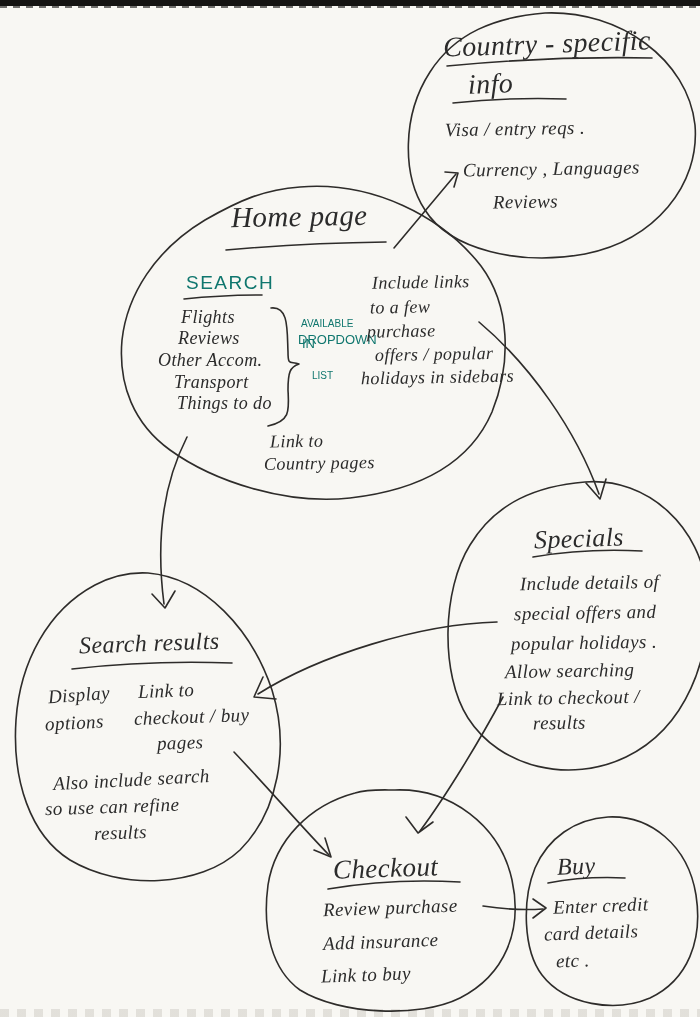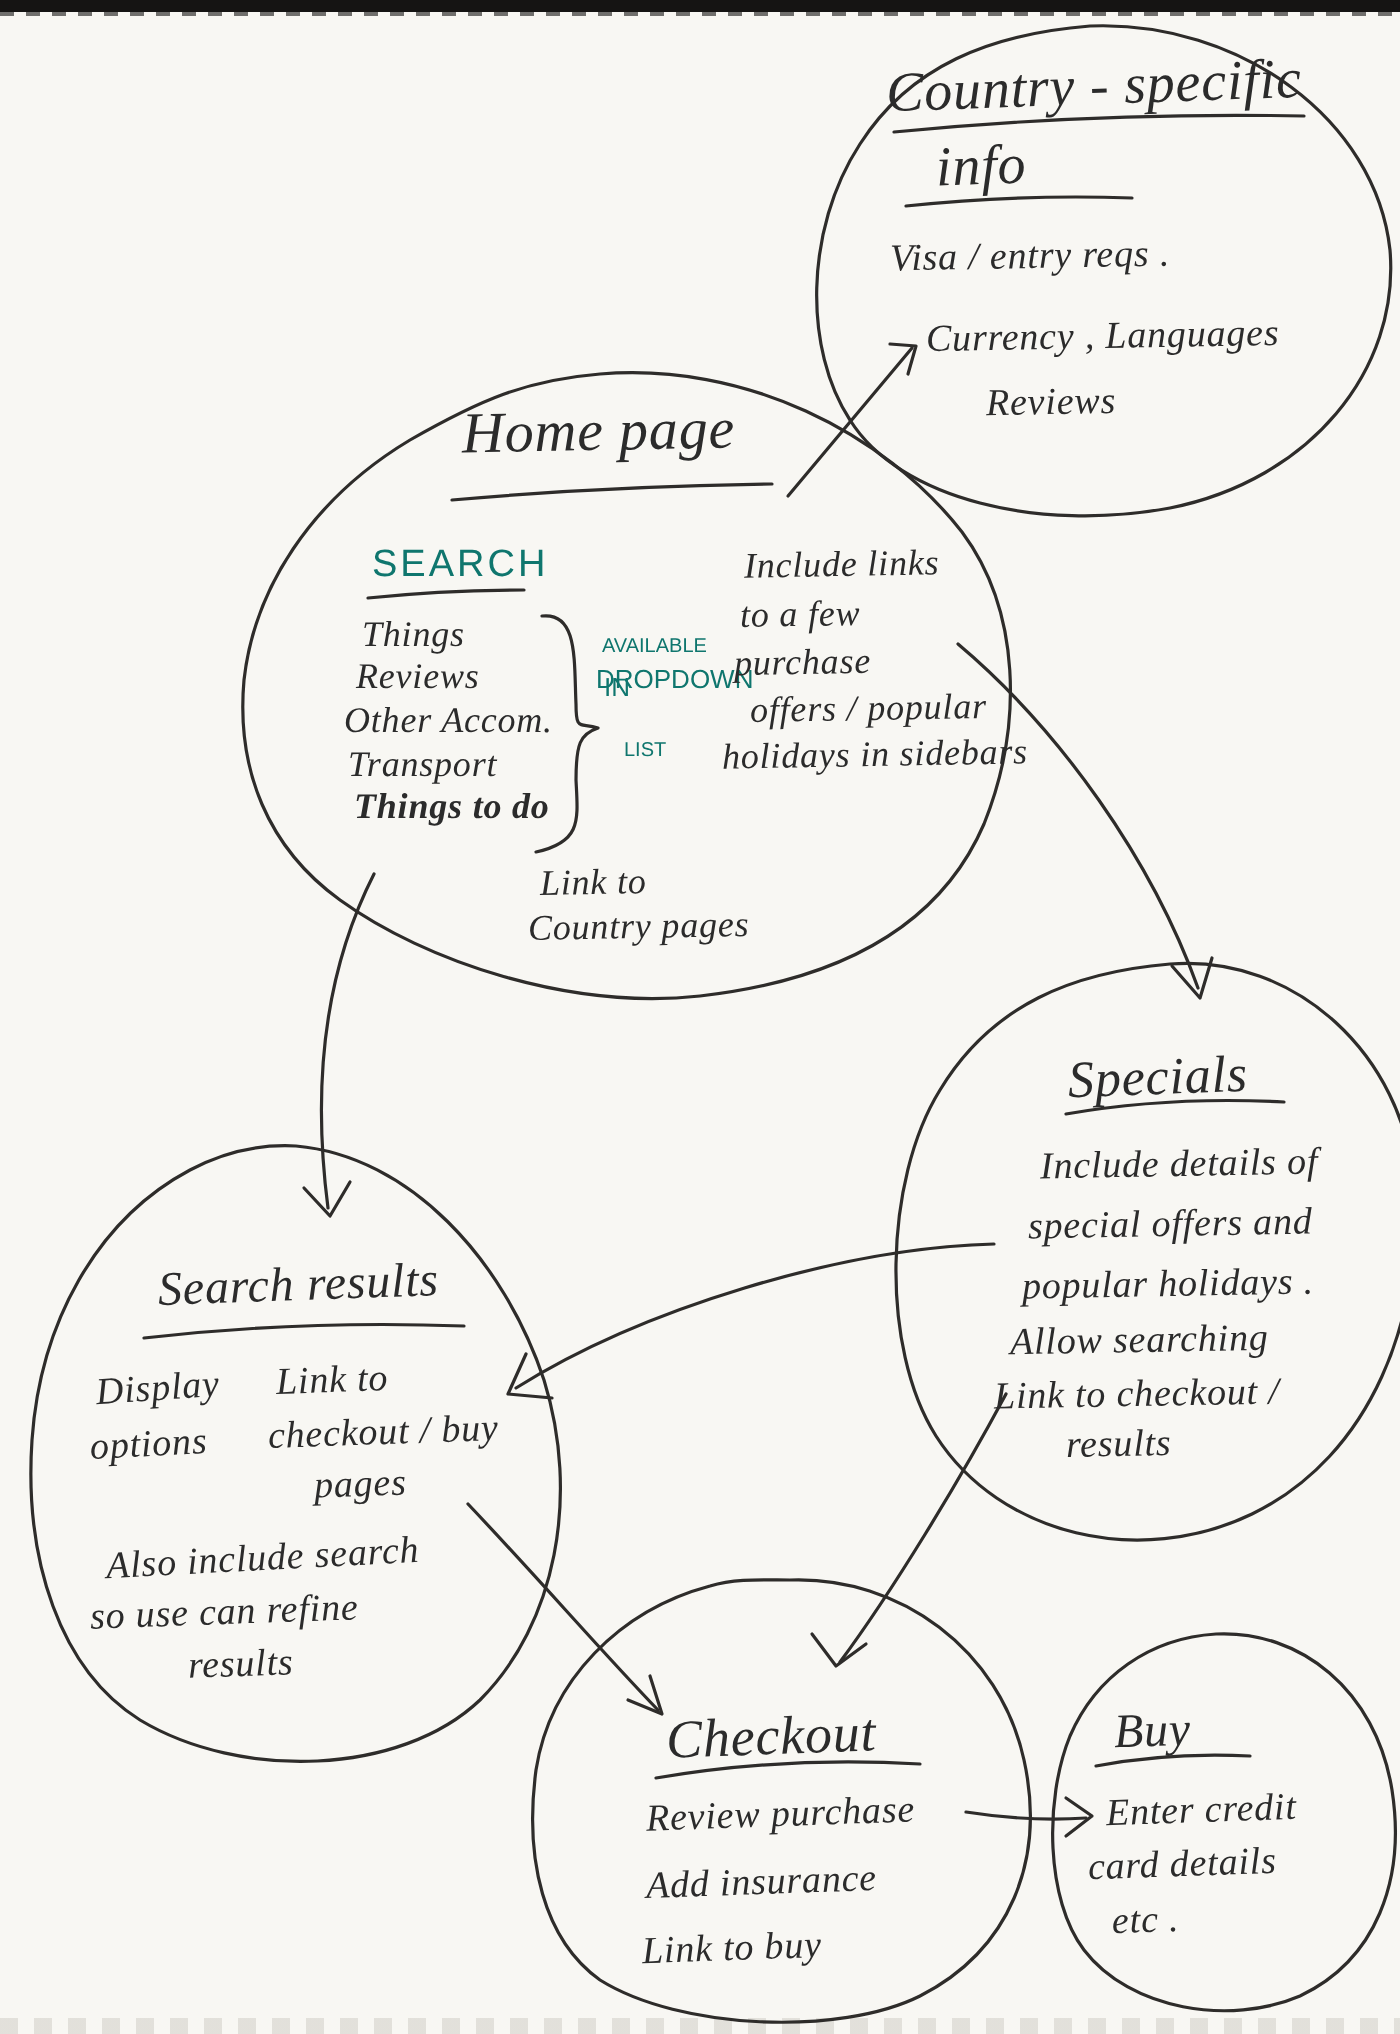--- a/index.html
+++ b/index.html
@@ -74,25 +74,25 @@
 
   <div class="hw t-xl" style="left:443px;top:28px;transform:rotate(-2deg);">Country - specific</div>
   <div class="hw t-xl" style="left:468px;top:68px;transform:rotate(-2deg);">info</div>
   <div class="hw t-md" style="left:445px;top:118px;transform:rotate(-1deg);">Visa / entry reqs .</div>
   <div class="hw t-md" style="left:463px;top:158px;transform:rotate(-1deg);">Currency , Languages</div>
   <div class="hw t-md" style="left:493px;top:191px;transform:rotate(-1deg);">Reviews</div>
 
   <div class="hw" style="left:231px;top:200px;font-size:29px;transform:rotate(-1deg);">Home page</div>
   <div class="caps" style="left:186px;top:272px;font-size:19px;letter-spacing:1.5px;">SEARCH</div>
 
-  <div class="hw t-sm" style="left:181px;top:307px;">Things</div>
+  <div class="hw t-sm" style="left:181px;top:307px;">Flights</div>
   <div class="hw t-sm" style="left:178px;top:328px;">Reviews</div>
-  <div class="hw t-sm" style="left:172px;top:350px;text-align:right;">Other Accom.</div>
+  <div class="hw t-sm" style="left:158px;top:350px;text-align:right;">Other Accom.</div>
   <div class="hw t-sm" style="left:174px;top:372px;">Transport</div>
-  <div class="hw t-sm" style="left:177px;top:393px;font-weight:bold;">Things to do</div>
+  <div class="hw t-sm" style="left:177px;top:393px;">Things to do</div>
 
   <div class="caps" style="left:301px;top:318px;font-size:10px;">AVAILABLE</div>
   <div class="caps" style="left:302px;top:336px;font-size:13px;">IN</div>
   <div class="caps" style="left:298px;top:332px;font-size:13px;">DROPDOWN</div>
   <div class="caps" style="left:312px;top:370px;font-size:10px;">LIST</div>
 
   <div class="hw t-sm" style="left:372px;top:272px;transform:rotate(-1deg);">Include links</div>
   <div class="hw t-sm" style="left:370px;top:297px;transform:rotate(-1deg);">to a few</div>
   <div class="hw t-sm" style="left:367px;top:321px;transform:rotate(-1deg);">purchase</div>
   <div class="hw t-sm" style="left:375px;top:344px;transform:rotate(-1deg);">offers / popular</div>

